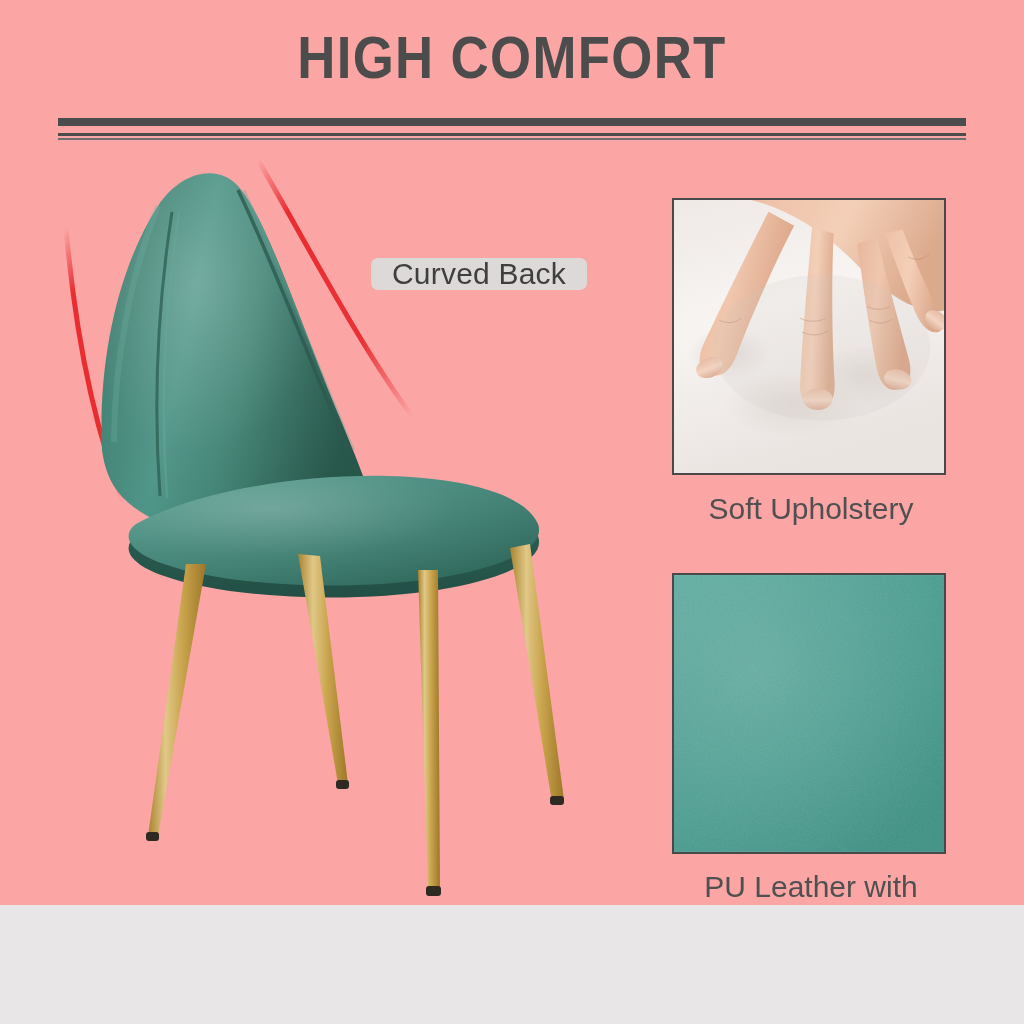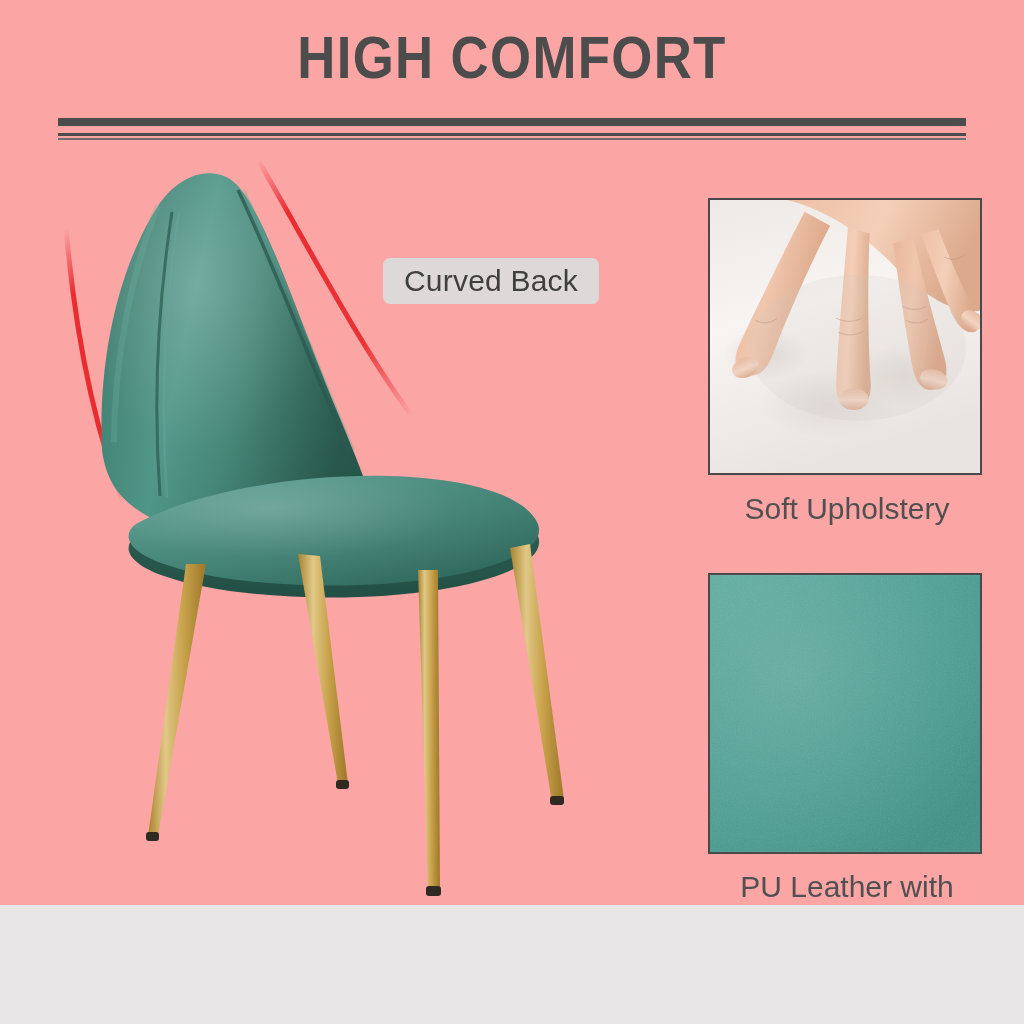--- a/index.html
+++ b/index.html
@@ -64,39 +64,38 @@
     width: 600px;
     height: 760px;
   }
   #chair-svg { display: block; width: 600px; height: 760px; }
 
   
   #curved-back-callout {
     position: absolute;
     left: 371px;
     top: 258px;
-    height: 46px;
+    height: 32px;
     padding: 0 21px;
     display: flex;
     align-items: center;
     justify-content: center;
     background: #ddd9d8;
     border-radius: 7px;
     font-size: 30px;
     font-weight: 400;
     color: #3f3f3f;
     letter-spacing: 0.2px;
     white-space: nowrap;
-    margin-left: 12px;
   }
 
   
   #right-column {
     position: absolute;
-    left: 708px;
+    left: 672px;
     top: 198px;
     width: 278px;
   }
 
   .feature-block { position: relative; }
 
   .feature-frame {
     position: relative;
     width: 274px;
     height: 274px;

